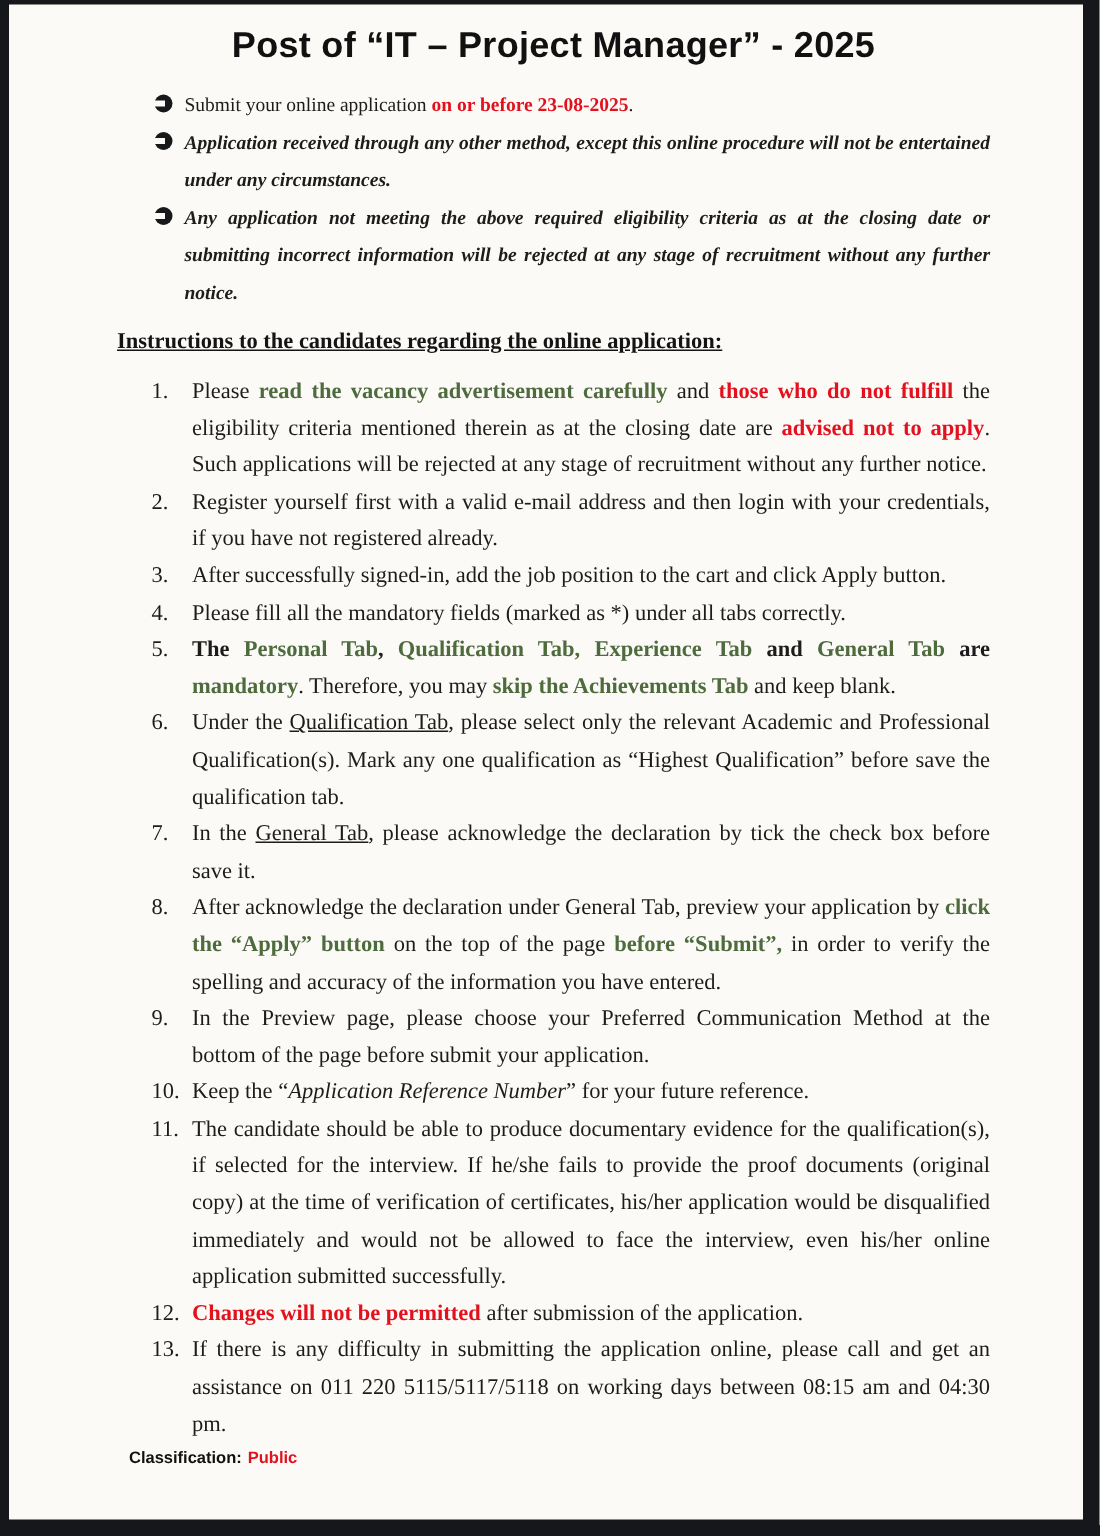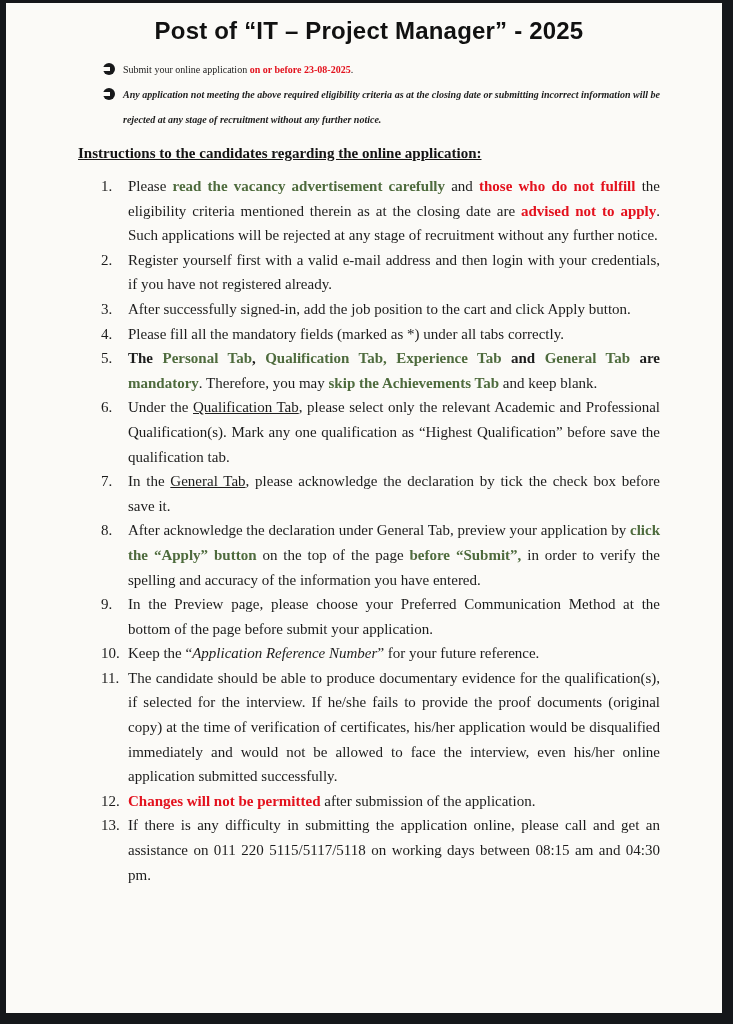--- a/index.html
+++ b/index.html
@@ -21,21 +21,21 @@
     font-size:24px;font-weight:bold;color:#111;
     text-align:center;letter-spacing:.2px;
   }
   ul.notices{
     list-style:none;
     margin:12px 0 0 0;
     padding:0 0 0 45px;
   }
   ul.notices li{
     position:relative;
-    font-size:10px;line-height:25px;
+    font-size:13px;line-height:25px;
     text-align:justify;
   }
   .bullet{
     position:absolute;left:-20px;top:6px;
     width:12px;height:12px;border-radius:50%;
     background:#17181a;display:inline-block;
   }
   .bullet::after{
     content:"";position:absolute;left:-1px;top:4px;
     width:8px;height:4px;background:var(--paper,#fbfaf7);
@@ -74,20 +74,21 @@
   .classification .value{color:var(--red,#e3111d);margin-left:4px;}
 </style>
 </head>
 <body style="--green: #4e6b3d; --red: #e3111d; --ink: #1c1c1c; --paper: #fbfaf7; background: rgb(21, 23, 26);">
 
 <div class="page">
   <h1 class="title">Post of “IT – Project Manager” - 2025</h1>
 
   <ul class="notices">
       <li><span class="bullet"></span><span class="s-plain">Submit your online application </span><span class="s-red-bold">on or before 23-08-2025</span><span class="s-plain">.</span></li>
+      <li><span class="bullet"></span><span class="s-bold-italic">Application received through any other method, except this online procedure will not be entertained under any circumstances.</span></li>
       <li><span class="bullet"></span><span class="s-bold-italic">Any application not meeting the above required eligibility criteria as at the closing date or submitting incorrect information will be rejected at any stage of recruitment without any further notice.</span></li>
     </ul>
 
   <h2 class="section">Instructions to the candidates regarding the online application:</h2>
 
   <ol class="instructions">
       <li><span class="num">1.</span><span class="s-plain">Please </span><span class="s-green-bold">read the vacancy advertisement carefully</span><span class="s-plain"> and </span><span class="s-red-bold">those who do not fulfill</span><span class="s-plain"> the eligibility criteria mentioned therein as at the closing date are </span><span class="s-red-bold">advised not to apply</span><span class="s-plain">. Such applications will be rejected at any stage of recruitment without any further notice.</span></li>
       <li><span class="num">2.</span><span class="s-plain">Register yourself first with a valid e-mail address and then login with your credentials, if you have not registered already.</span></li>
       <li><span class="num">3.</span><span class="s-plain">After successfully signed-in, add the job position to the cart and click Apply button.</span></li>
       <li><span class="num">4.</span><span class="s-plain">Please fill all the mandatory fields (marked as *) under all tabs correctly.</span></li>
@@ -95,13 +96,16 @@
       <li><span class="num">6.</span><span class="s-plain">Under the </span><span class="s-underline">Qualification Tab</span><span class="s-plain">, please select only the relevant Academic and Professional Qualification(s). Mark any one qualification as “Highest Qualification” before save the qualification tab.</span></li>
       <li><span class="num">7.</span><span class="s-plain">In the </span><span class="s-underline">General Tab</span><span class="s-plain">, please acknowledge the declaration by tick the check box before save it.</span></li>
       <li><span class="num">8.</span><span class="s-plain">After acknowledge the declaration under General Tab, preview your application by </span><span class="s-green-bold">click the “Apply” button</span><span class="s-plain"> on the top of the page </span><span class="s-green-bold">before “Submit”,</span><span class="s-plain"> in order to verify the spelling and accuracy of the information you have entered.</span></li>
       <li><span class="num">9.</span><span class="s-plain">In the Preview page, please choose your Preferred Communication Method at the bottom of the page before submit your application.</span></li>
       <li><span class="num">10.</span><span class="s-plain">Keep the “</span><span class="s-italic">Application Reference Number</span><span class="s-plain">” for your future reference.</span></li>
       <li><span class="num">11.</span><span class="s-plain">The candidate should be able to produce documentary evidence for the qualification(s), if selected for the interview. If he/she fails to provide the proof documents (original copy) at the time of verification of certificates, his/her application would be disqualified immediately and would not be allowed to face the interview, even his/her online application submitted successfully.</span></li>
       <li><span class="num">12.</span><span class="s-red-bold">Changes will not be permitted</span><span class="s-plain"> after submission of the application.</span></li>
       <li><span class="num">13.</span><span class="s-plain">If there is any difficulty in submitting the application online, please call and get an assistance on 011 220 5115/5117/5118 on working days between 08:15 am and 04:30 pm.</span></li>
     </ol>
 
+  <div class="classification">
+    <span class="label">Classification:</span><span class="value">Public</span>
+  </div>
 </div>
 
 </body></html>

